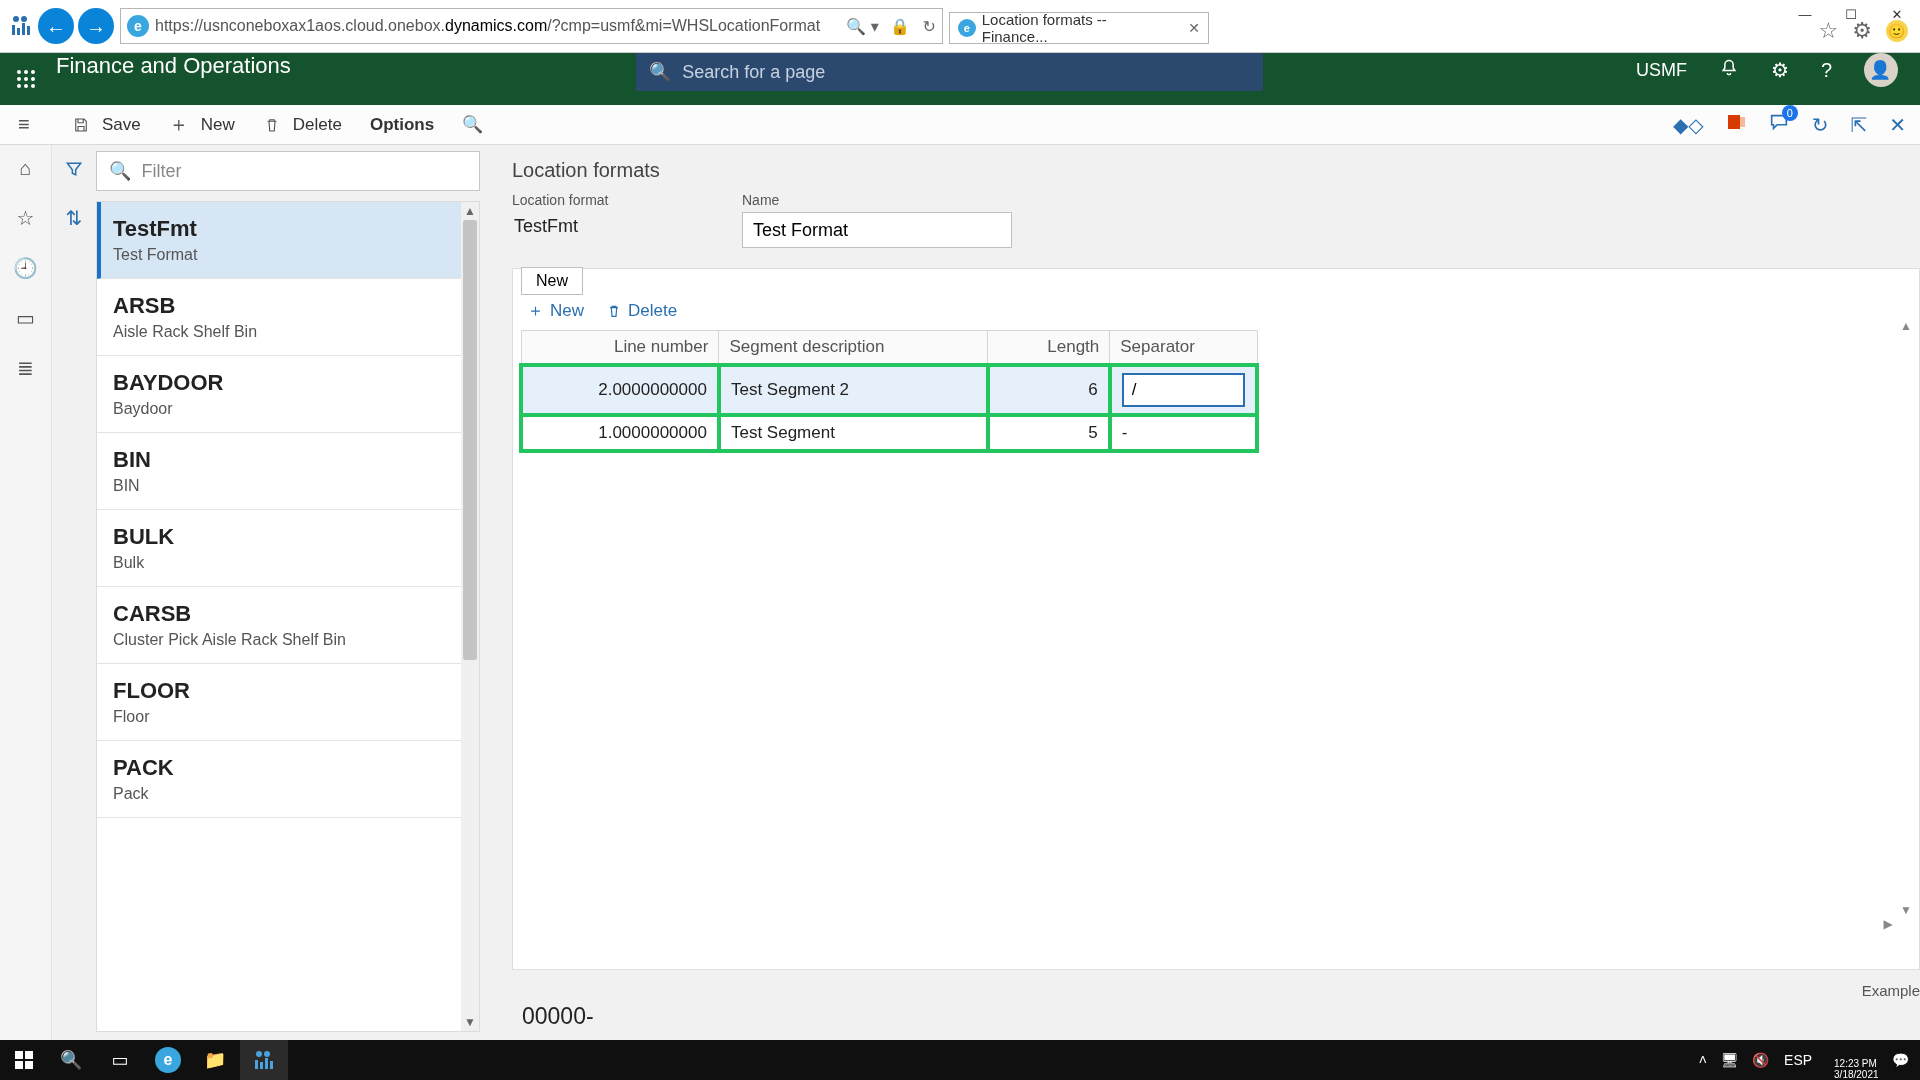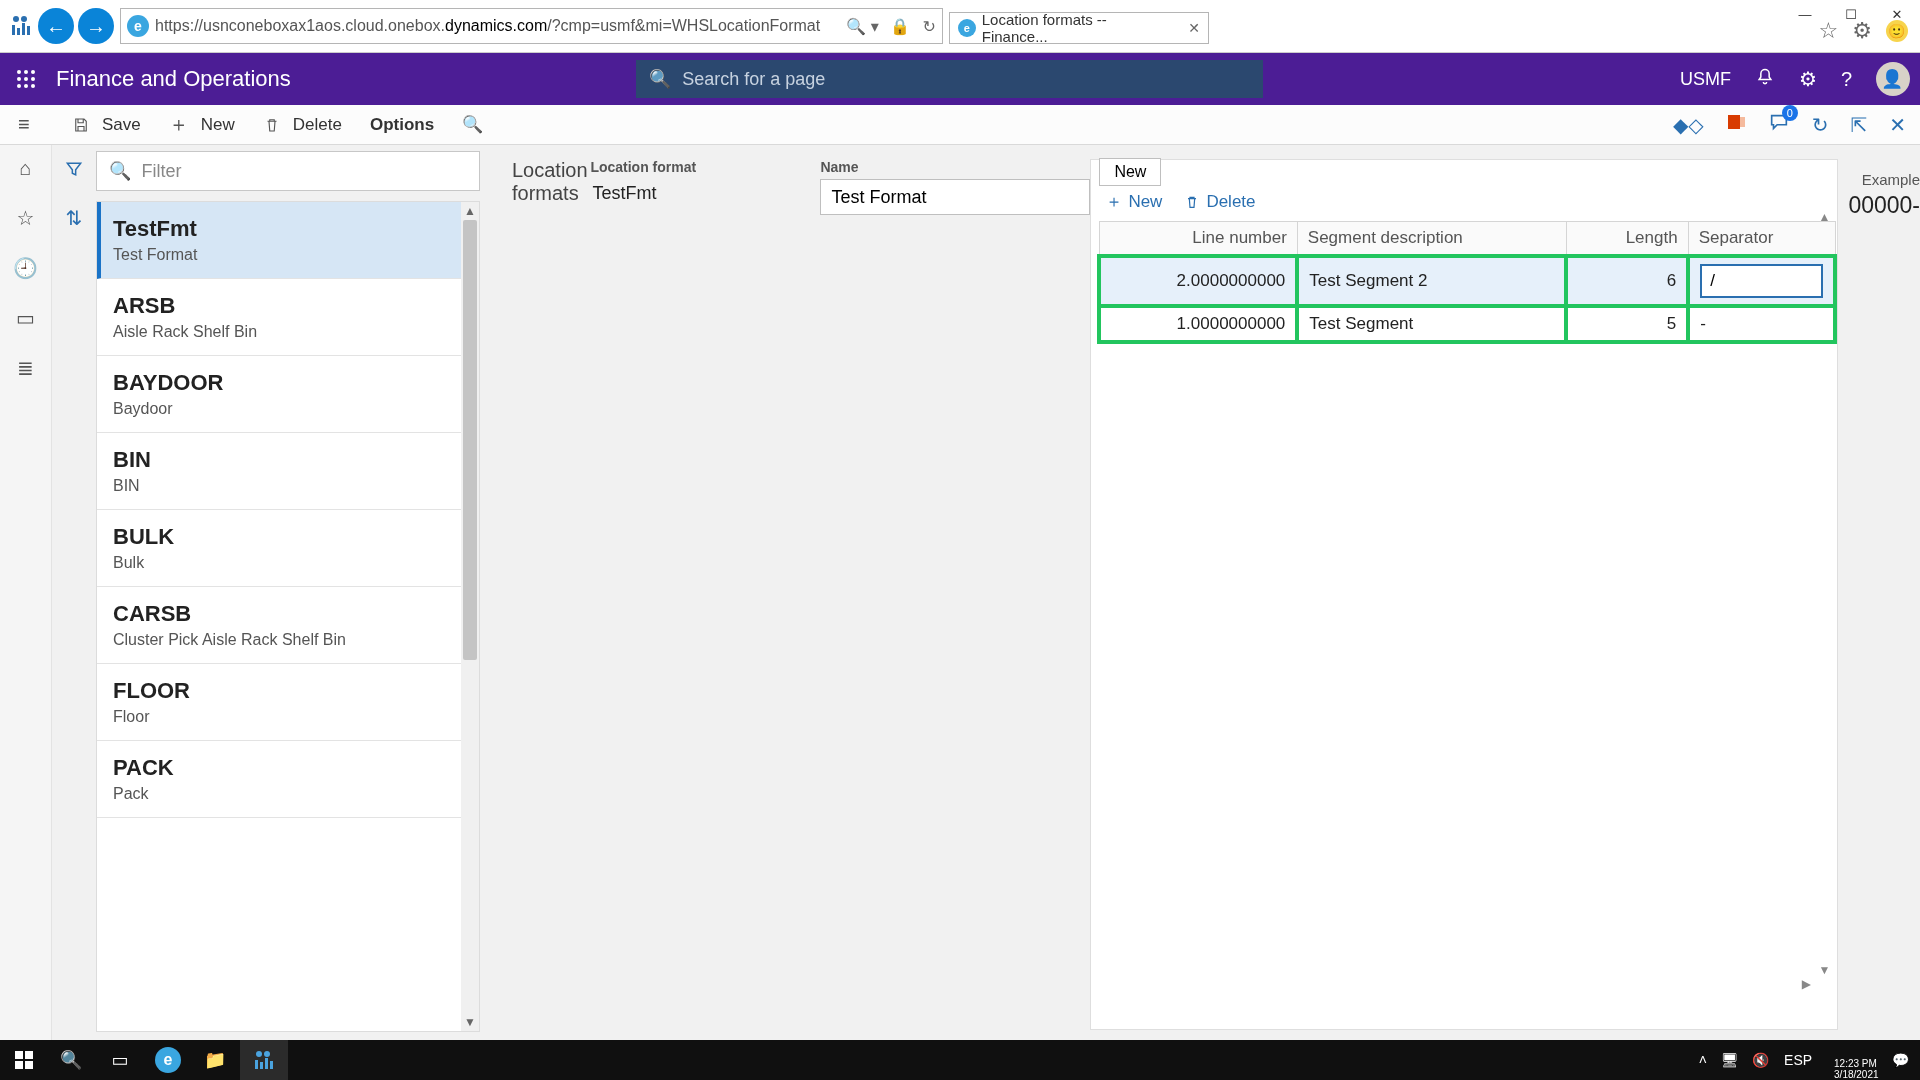--- a/index.html
+++ b/index.html
@@ -17,25 +17,25 @@
 .url-box { height:36px; border:1px solid #b5b5b5; display:flex; align-items:center; padding:0 6px; font-size:16px; color:#555; flex:0 0 823px; margin-left:6px; position:relative;}
 .url-box .dom { color:#000; }
 .url-box .right { margin-left:auto; display:flex; align-items:center; gap:12px; color:#666; font-size:16px;}
 .tab-strip { display:flex; align-items:flex-end; margin-left:6px; height:36px; }
 .tab { height:32px; border:1px solid #b5b5b5; background:#fff; display:flex; align-items:center; padding:0 8px; font-size:15px; color:#333; gap:6px; max-width:260px;}
 .tab .close { margin-left:8px; color:#666; font-size:14px;}
 .ie-right-icons { position:absolute; right:12px; bottom:8px; display:flex; gap:14px; align-items:center; font-size:22px; color:#666;}
 .smiley { width:22px; height:22px; border-radius:50%; background:#f7d44c; display:flex; align-items:center; justify-content:center; font-size:14px;}
 
 
-.d365-header { height:52px; background:#4c1d95; color:#fff; display:flex; align-items:center; }
+.d365-header { height:52px; background:#14532d; color:#fff; display:flex; align-items:flex-start; }
 .d365-header .waffle { width:52px; height:52px; display:flex; align-items:center; justify-content:center; font-size:22px;}
 .d365-header .title { font-size:22px; font-weight:400; margin-left:4px;}
 .d365-header .search { margin-left:345px; width:627px; height:38px; background:#2b486f; display:flex; align-items:center; padding:0 14px; color:#c7d2e0; font-size:18px; gap:10px;}
-.d365-header .right { margin-left:auto; display:flex; align-items:center; gap:24px; padding-right:10px; font-size:20px;}
+.d365-header .right { margin-left:auto; display:flex; align-items:center; gap:32px; padding-right:22px; font-size:20px;}
 .avatar { width:34px; height:34px; border-radius:50%; background:#d8d2c8; display:flex; align-items:center; justify-content:center; font-size:18px;}
 
 
 .actionbar { height:40px; border-bottom:1px solid #d9d9d9; display:flex; align-items:center; padding:0 0 0 58px; font-size:17px; color:#333; position:relative; background:#fcfcfc;}
 .actionbar .hamb { position:absolute; left:18px; font-size:20px; color:#555;}
 .actionbar .act { display:flex; align-items:center; gap:12px; padding:0 14px; height:100%; }
 .actionbar .act svg, .actionbar .act .ico { width:18px; height:18px; }
 .actionbar .right { position:absolute; right:14px; display:flex; align-items:center; gap:22px; color:#1a4e8a; font-size:20px;}
 .actionbar .badge { position:relative; }
 .actionbar .badge .dot { position:absolute; top:-6px; right:-8px; width:16px; height:16px; border-radius:50%; background:#1a73e8; color:#fff; font-size:11px; display:flex; align-items:center; justify-content:center;}
@@ -55,24 +55,24 @@
 .card { border-bottom:1px solid #e3e3e3; padding:14px 16px 14px 16px; }
 .card .code { font-size:22px; font-weight:700; color:#222;}
 .card .desc { font-size:16px; color:#555; margin-top:4px;}
 .card.sel { background:#d6e6f5; border-left:4px solid #1a73c7; padding-left:12px;}
 .cards .scroll { position:absolute; right:0; top:0; width:18px; height:100%; background:#f0f0f0;}
 .cards .scroll .thumb { position:absolute; left:2px; width:14px; background:#c4c4c4; border-radius:2px; top:18px; height:440px;}
 .cards .scroll .arr { position:absolute; left:0; width:18px; height:18px; display:flex; align-items:center; justify-content:center; font-size:12px; color:#666;}
 .cards .scroll .up{ top:0;} .cards .scroll .dn{ bottom:0;}
 
 
-.formpane { flex:1; padding:14px 0 10px 22px; overflow:hidden; display:flex; flex-direction:row;}
+.formpane { flex:1; padding:14px 0 10px 22px; overflow:hidden; display:flex; flex-direction:column;}
 .form-title { font-size:20px; color:#444; margin-bottom:10px;}
 .head-fields { display:flex; gap:30px; margin-bottom:20px;}
-.fld label { font-size:14px; color:#555; display:block; margin-bottom:4px;font-weight:bold;}
+.fld label { font-size:14px; color:#555; display:block; margin-bottom:4px;}
 .fld .ro { font-size:18px; color:#222; padding:4px 2px;}
 .fld input.txt { height:36px; border:1px solid #bfbfbf; padding:0 10px; font-size:18px; width:270px;}
 
 .details-wrap { background:#fff; border:1px solid #dedede; flex:1; position:relative; padding-top:30px;}
 .tab-new { position:absolute; left:8px; top:-2px; border:1px solid #bfbfbf; background:#fff; padding:4px 14px; font-size:16px; z-index:2;}
 .grid-toolbar { display:flex; align-items:center; gap:22px; padding:0 14px 8px 14px; font-size:17px; color:#2a6fb0;}
 .grid-toolbar .tb { display:flex; align-items:center; gap:6px;}
 table.grid { border-collapse:collapse; width:740px; margin-left:6px; font-size:17px;}
 table.grid th { border:1px solid #d5d5d5; background:#fafafa; font-weight:400; color:#555; padding:6px 10px; text-align:left;}
 table.grid th.num, table.grid td.num { text-align:right;}

